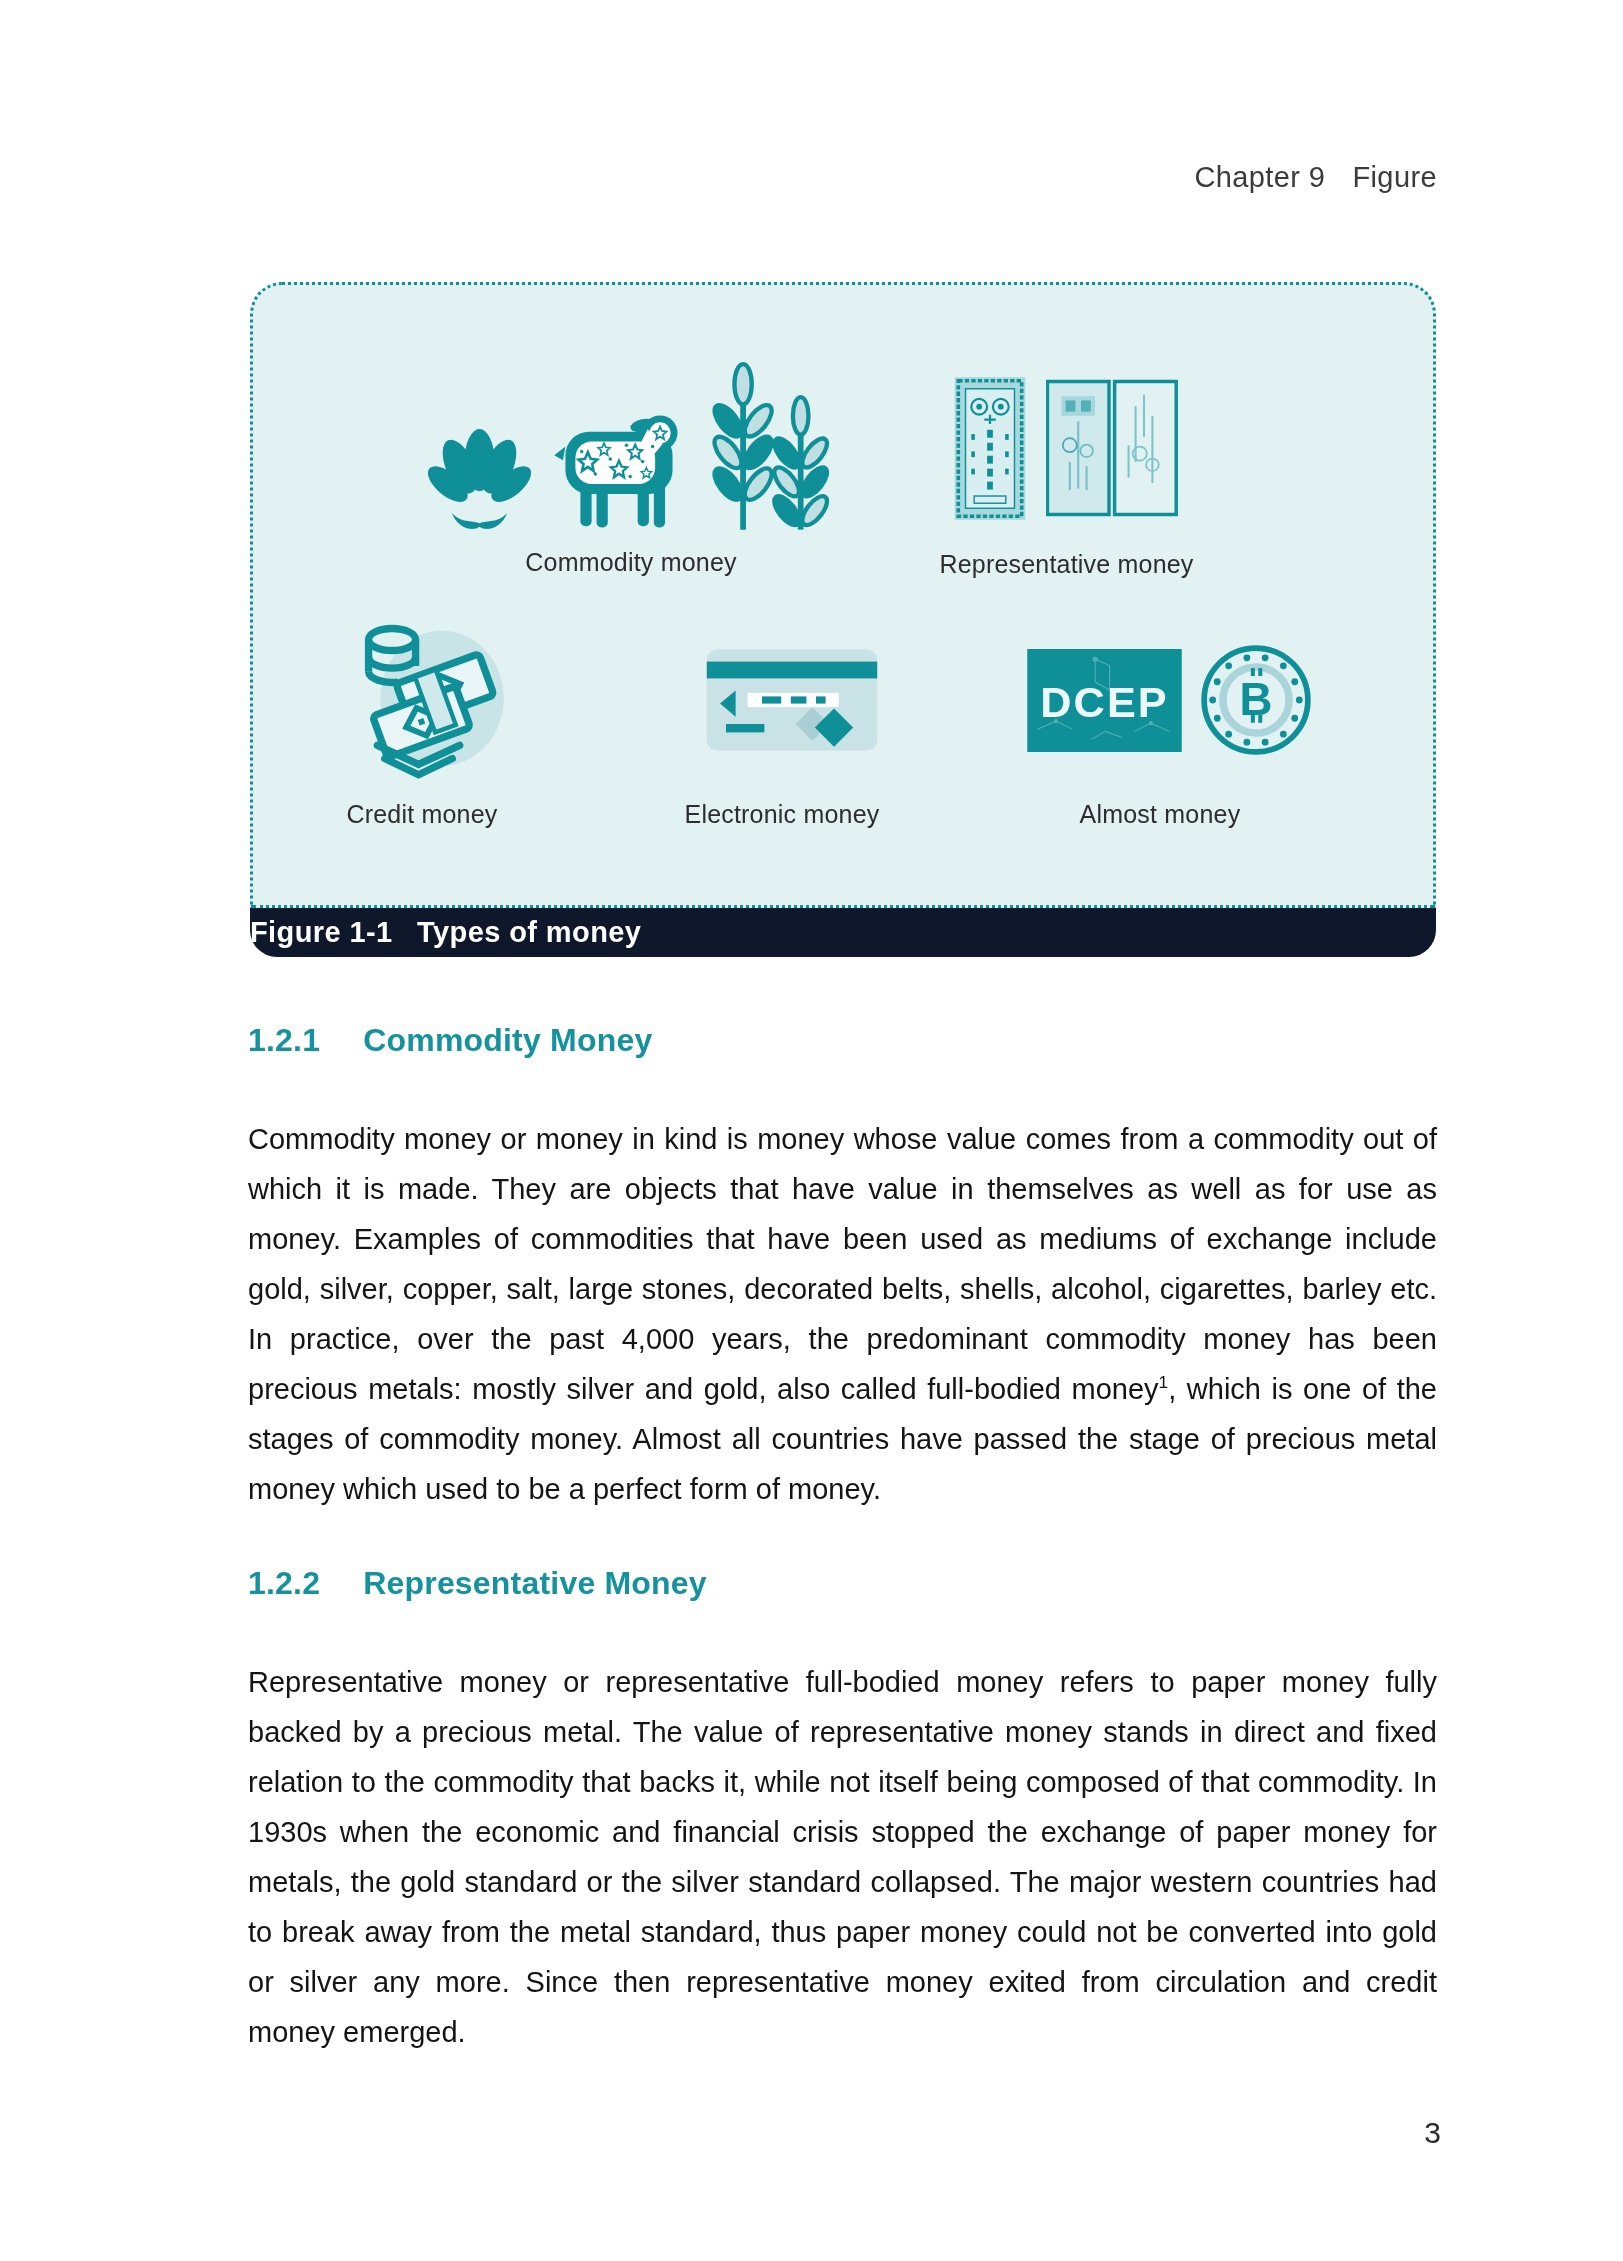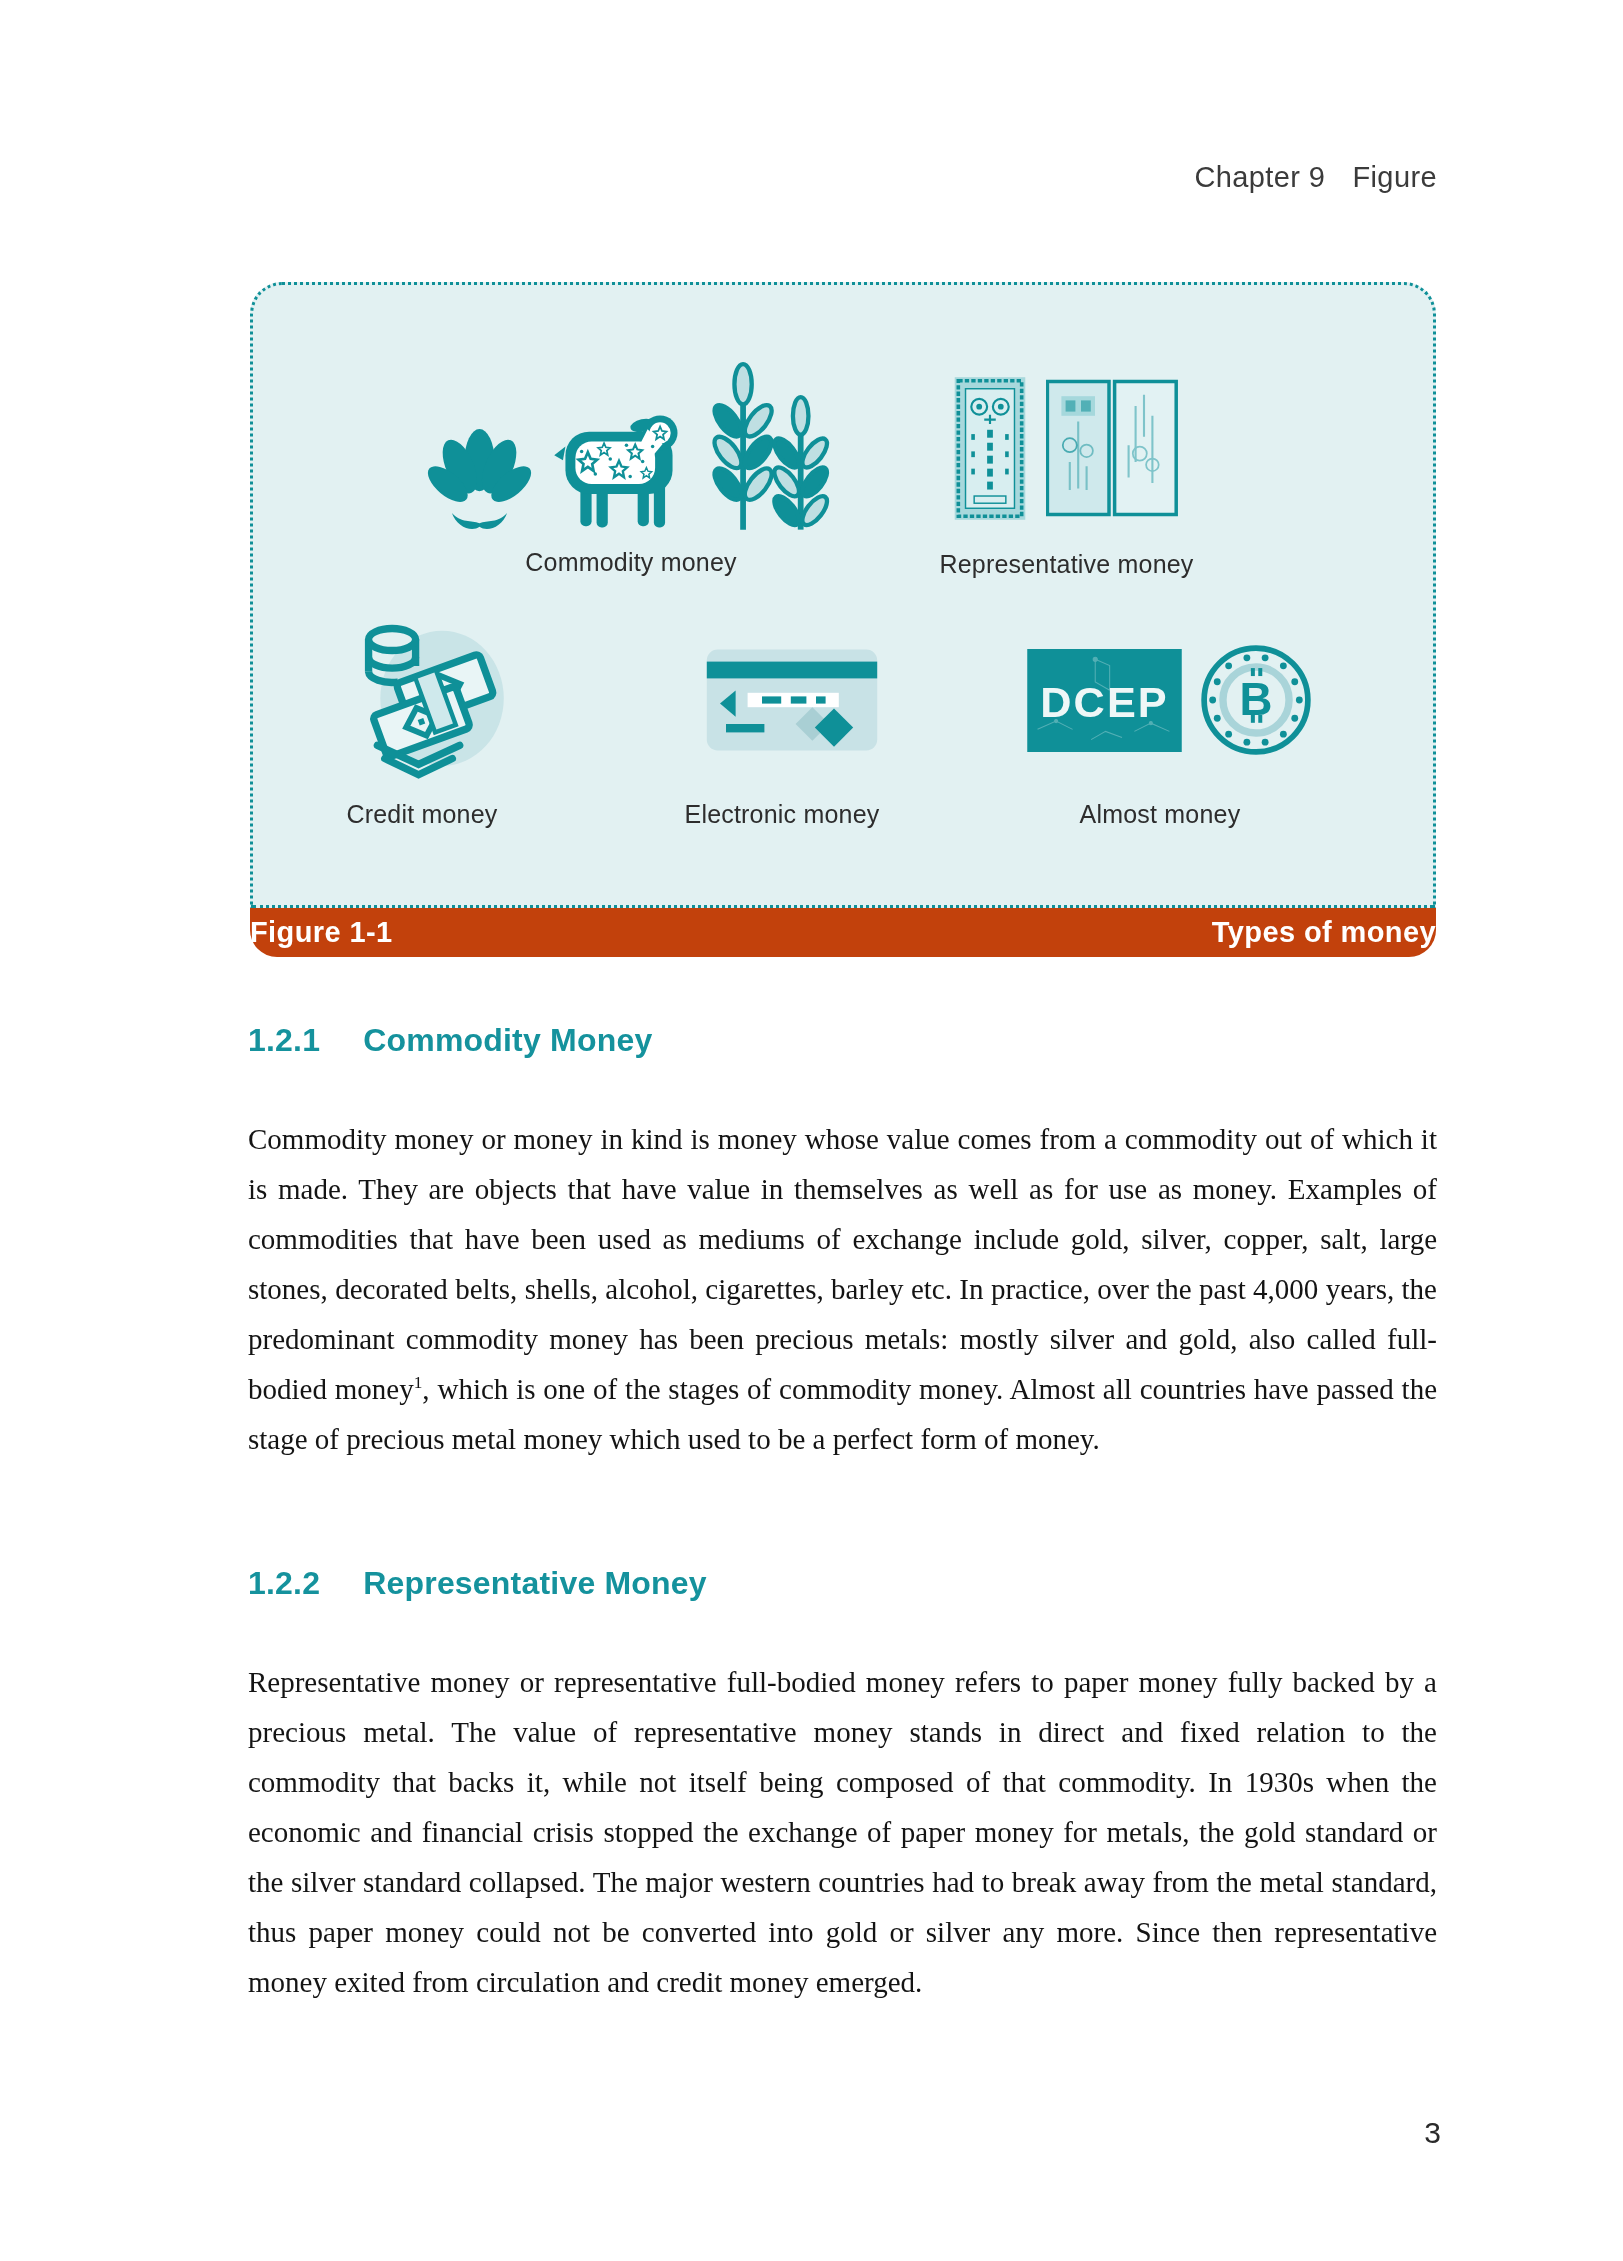--- a/index.html
+++ b/index.html
@@ -26,23 +26,23 @@
     background:#e2f1f2;
     border:3.6px dotted #0f9098;
     border-bottom:none;
     border-radius:32px 32px 0 0;
   }
   .fig-light::after { 
     content:""; position:absolute; left:0; right:0; bottom:0;
     border-bottom:3.6px dotted #0f9098;
   }
   .fig-caption {
-    height:49px; background:#c2410c;
+    height:49px; background:#0f172a;
     border-radius:0 0 27px 27px;
-    display:flex; align-items:center; justify-content:space-between; gap:24.5px;
+    display:flex; align-items:center; justify-content:flex-start; gap:24.5px;
     color:#ffffff; font-size:29px; font-weight:bold; letter-spacing:0.4px;
   }
 
   .fig-group { position:absolute; display:flex; flex-direction:column; align-items:center; }
   .icons-row { display:flex; justify-content:center; }
   .fig-label { font-size:25px; color:#2d2d2d; letter-spacing:0.2px; white-space:nowrap; }
 
   #grp-commodity      { left:155px; top:63px;  width:446px; }
   #grp-commodity .icons-row { height:191px; align-items:flex-end; gap:11.5px; }
   #grp-commodity .fig-label { margin-top:8.6px; }
@@ -62,21 +62,21 @@
     position:absolute; left:248px;
     font-size:32px; font-weight:bold; color:#15929d; letter-spacing:0.2px;
   }
   .sec-num { margin-right:43px; }
   #sec1-heading { top:1022px; }
   #sec2-heading { top:1565px; }
 
   
   .body-para {
     position:absolute; left:248px; width:1189px;
-    font-family:Liberation Serif, serif;
+    font-family:Liberation Sans, sans-serif;
     font-size:29px; line-height:50px; color:#141414;
     text-align:justify; text-align-last:left;
   }
   #para1 { top:1114px; }
   #para2 { top:1657px; }
   .body-para sup { font-size:17.3px; vertical-align:super; line-height:0; }
 
   .page-number {
     position:absolute; top:2116px; right:183px;
     font-size:30px; color:#2a2a2a;

